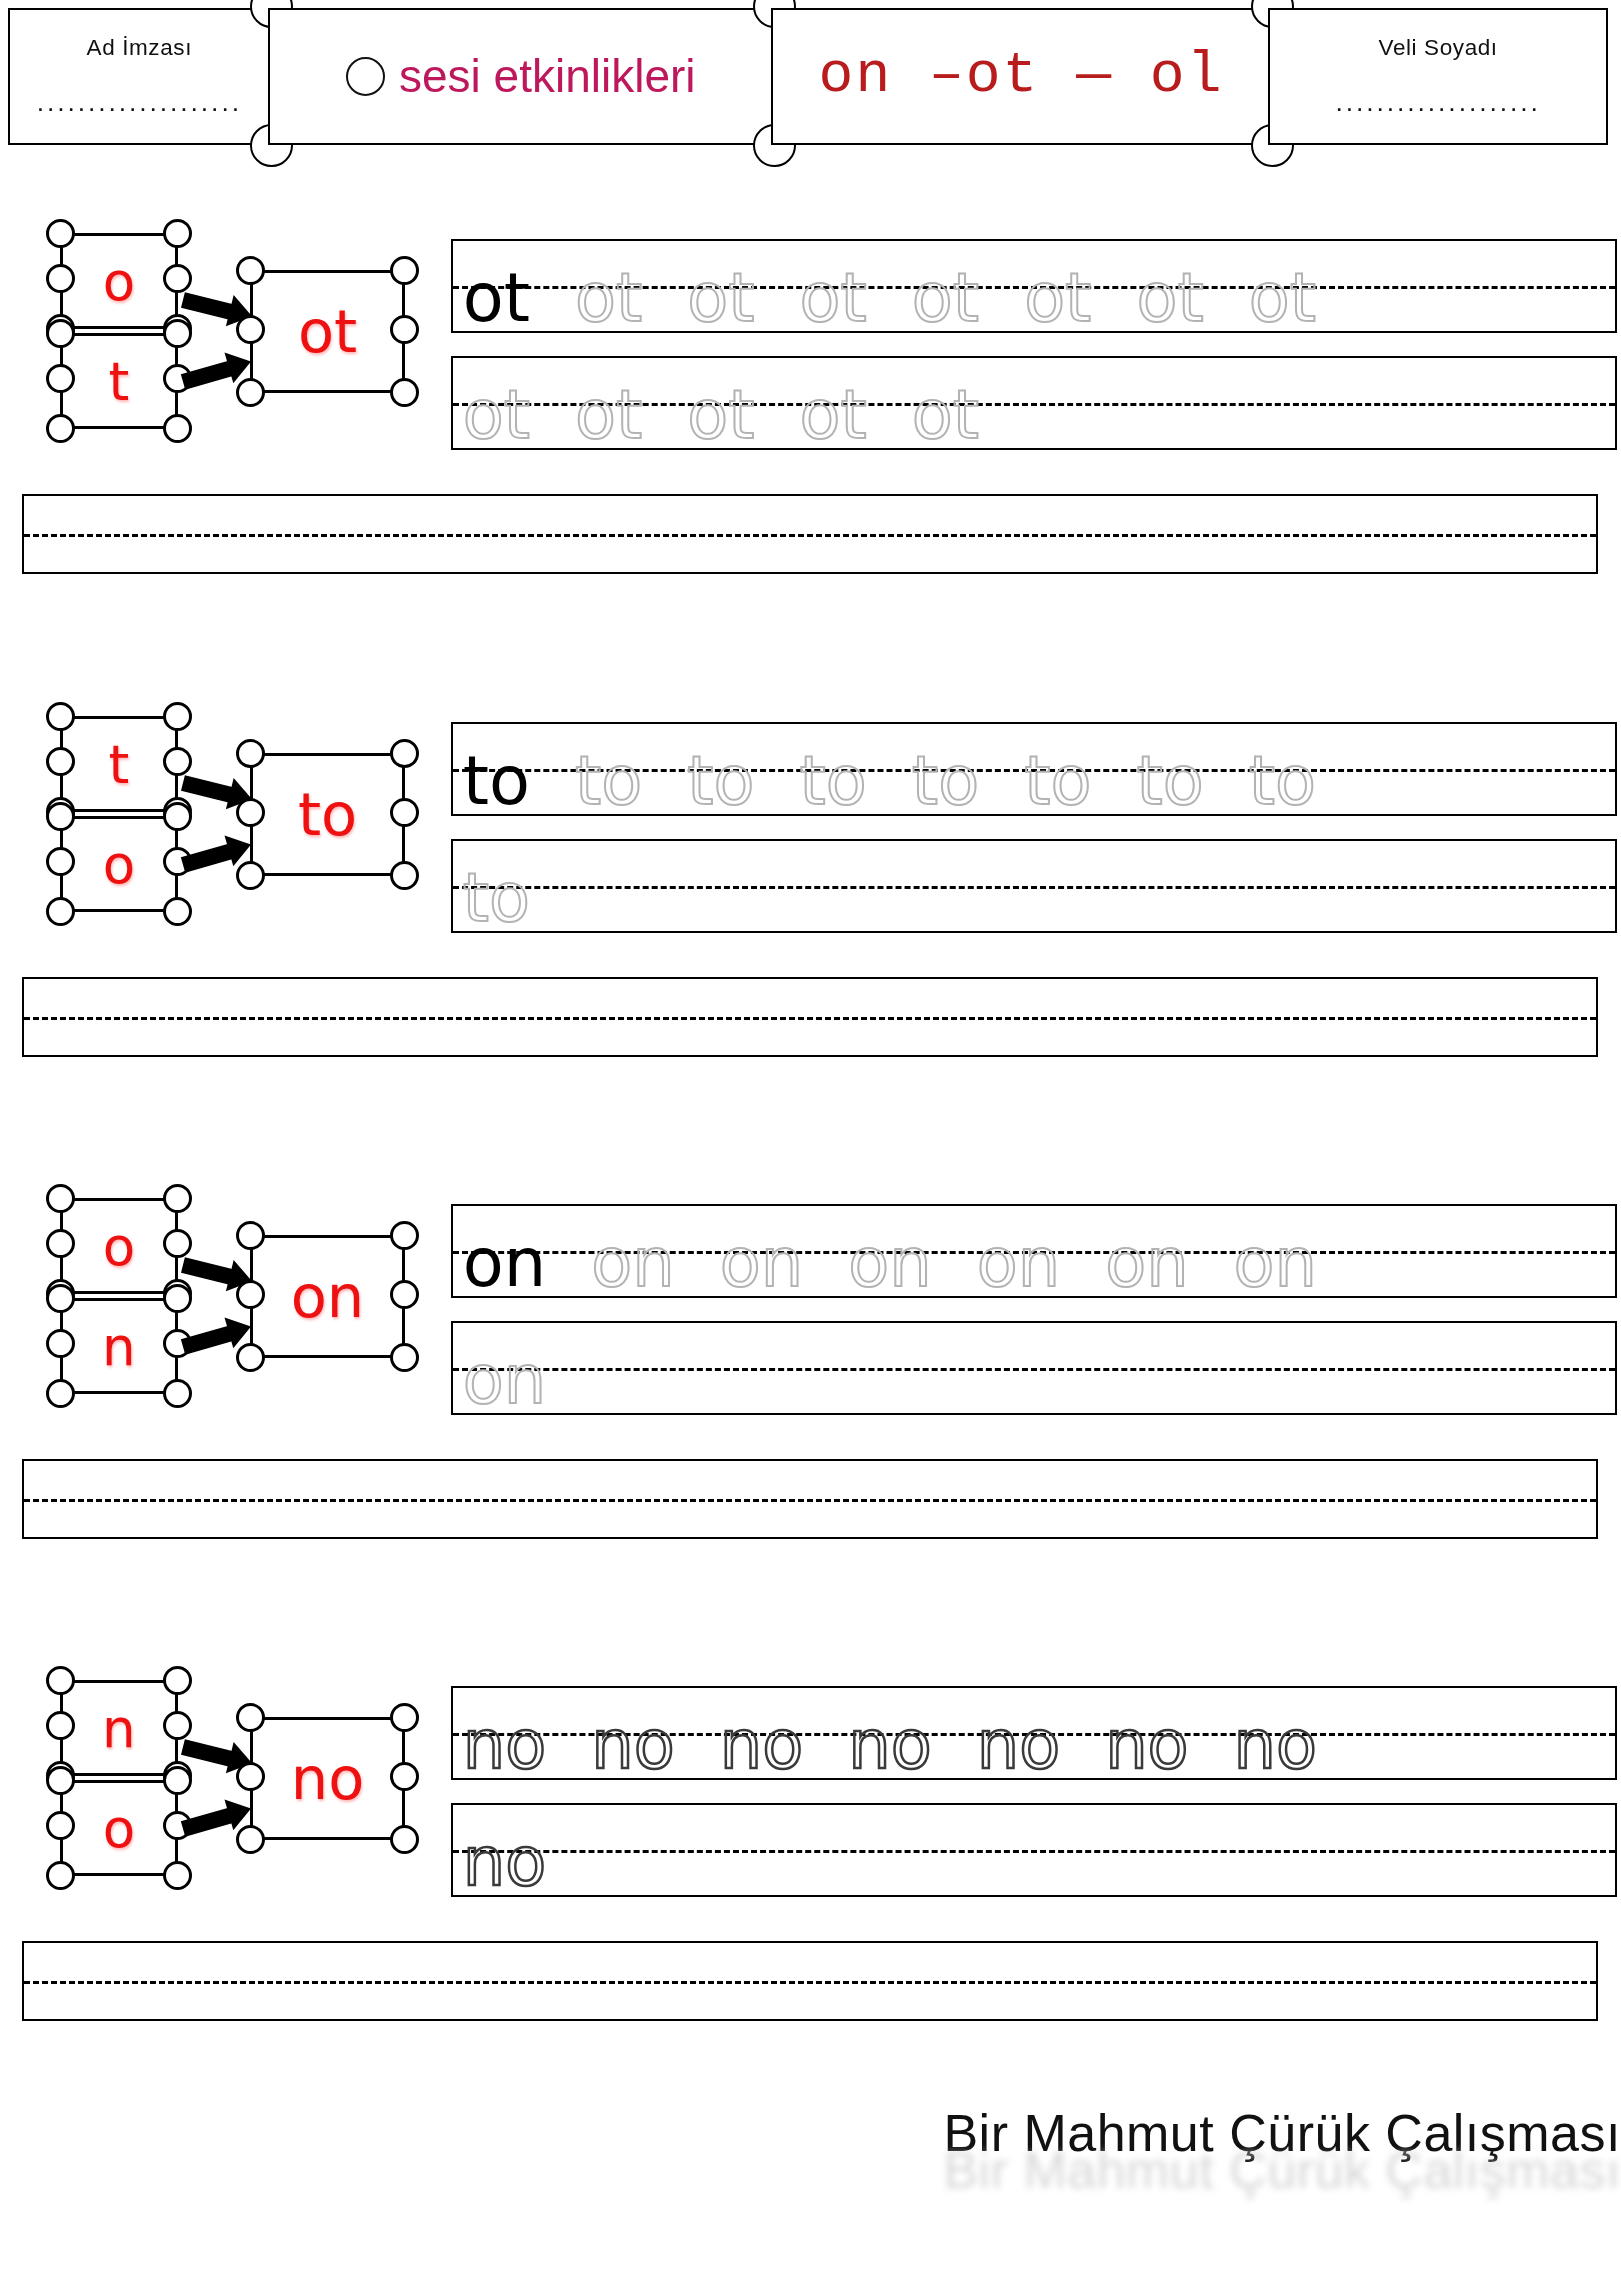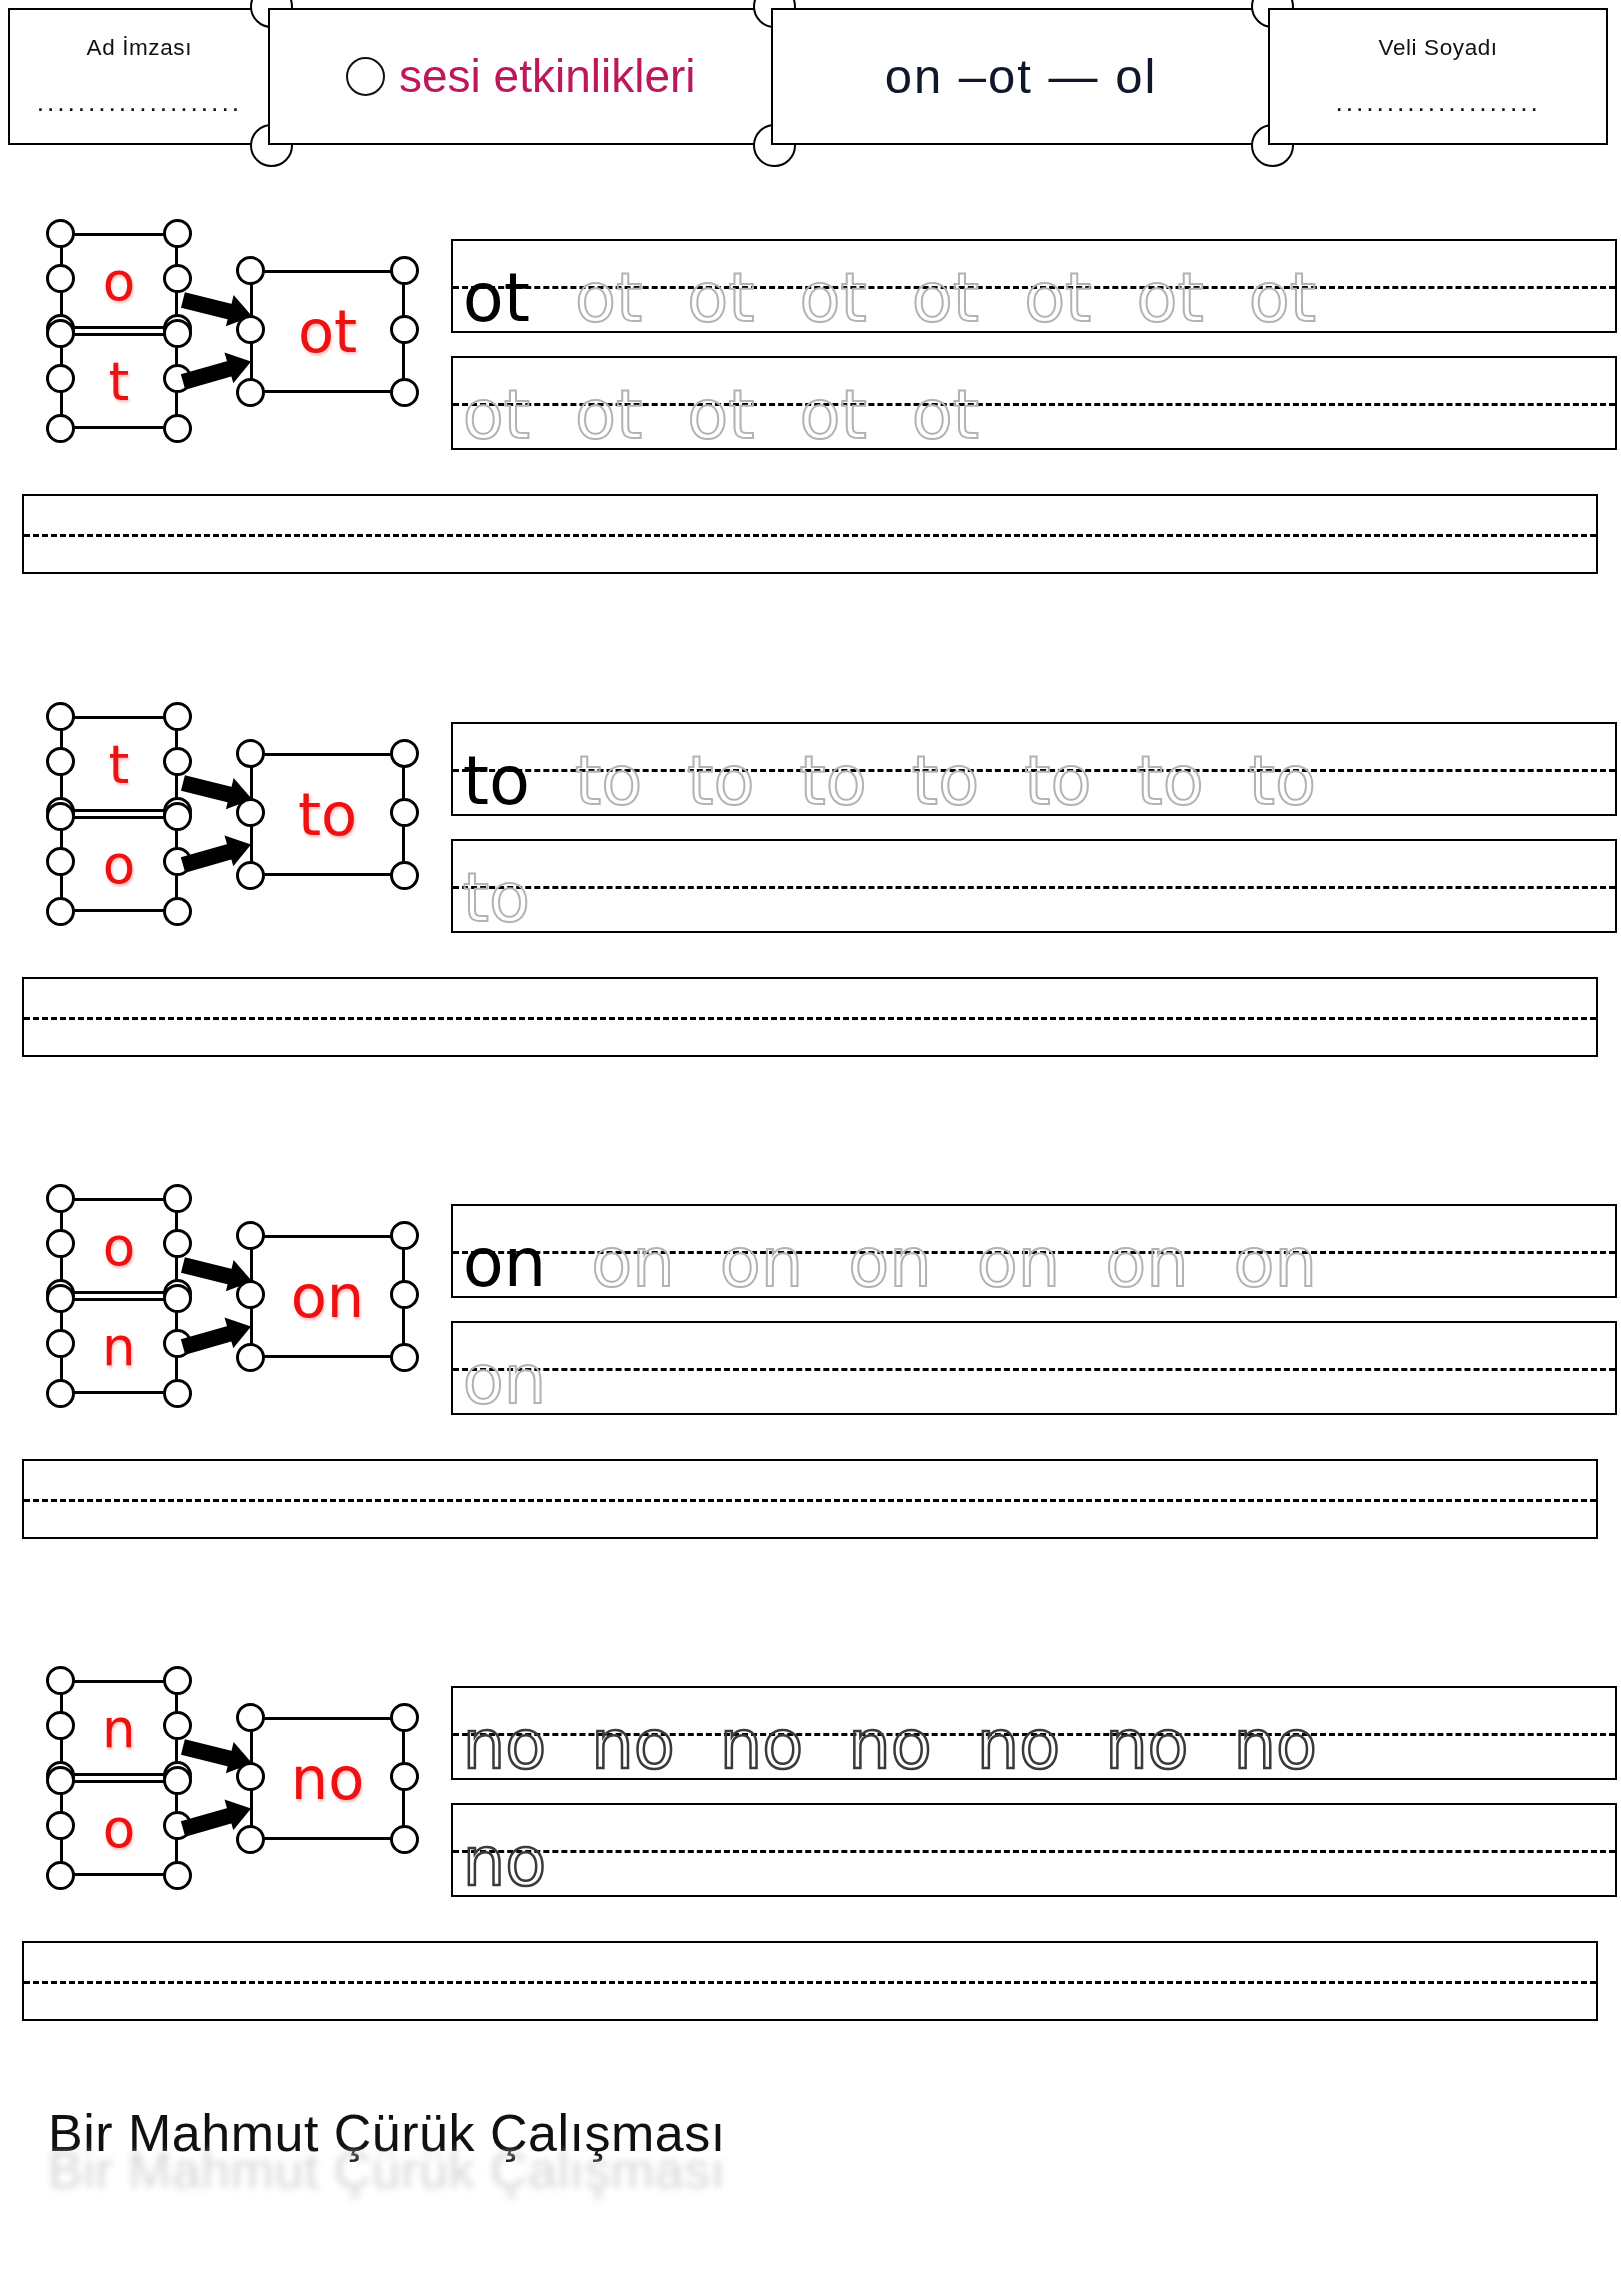--- a/index.html
+++ b/index.html
@@ -26,21 +26,21 @@
   .hdr-cell.sub{width:500px;}
   .hdr-cell.sign{width:340px;margin-right:0;}
 
   .hdr-small{font-size:22.5px;color:#111;letter-spacing:0.6px;line-height:1;margin-bottom:29px;}
   .hdr-dots{font-size:26.5px;color:#111;letter-spacing:2.9px;line-height:1;}
   .hdr-title{font-size:46px;color:#be185d;line-height:1;white-space:nowrap;}
   .hdr-title .circ{
     display:inline-block;width:35px;height:35px;border:2.9px solid #111;border-radius:50%;
     vertical-align:-3.9px;margin-right:13.7px;
   }
-  .hdr-sub{font-size:49px;color:#0f172a;line-height:1;letter-spacing:2px;white-space:nowrap;}
+  .hdr-sub{font-size:58px;color:#b91c1c;line-height:1;letter-spacing:2px;white-space:nowrap;font-family:Liberation Mono, monospace;}
 
   
   .hn{position:absolute;width:43px;height:43px;border-radius:50%;background:#fff;
       border:2.9px solid #000;box-sizing:border-box;}
   .hn.tr{right:-24.5px;top:-24.5px;}
   .hn.br{right:-24.5px;bottom:-24.5px;}
 
   
   .block{position:absolute;left:0;width:1621px;}
   .cards{position:absolute;left:54px;top:0;width:353px;height:201px;}
@@ -99,21 +99,21 @@
   .trace.solid{color:#000;font-weight:400;}
   .trace.ghost{
     color:transparent;
     -webkit-text-stroke:2px #b3b3b3;
   }
   .trace.ghost.dark{-webkit-text-stroke:2.5px #3a3a3a;}
   .tgap{display:inline-block;}
 
   
   #footer{
-    position:absolute;left:0;right:0;top:2107px;text-align:left;margin-left:48px;
+    position:absolute;left:0;right:0;top:2107px;text-align:right;margin-left:48px;
   }
   .fmain{
     font-size:52px;color:#111;letter-spacing:0.5px;line-height:1;
     font-family:"Liberation Sans",sans-serif;
   }
   .fshadow{
     position:absolute;left:0;right:0;top:37px;
     font-size:52px;color:#c9c9c9;letter-spacing:0.5px;line-height:1;
     filter:blur(3.9px);opacity:.75;
     font-family:"Liberation Sans",sans-serif;

